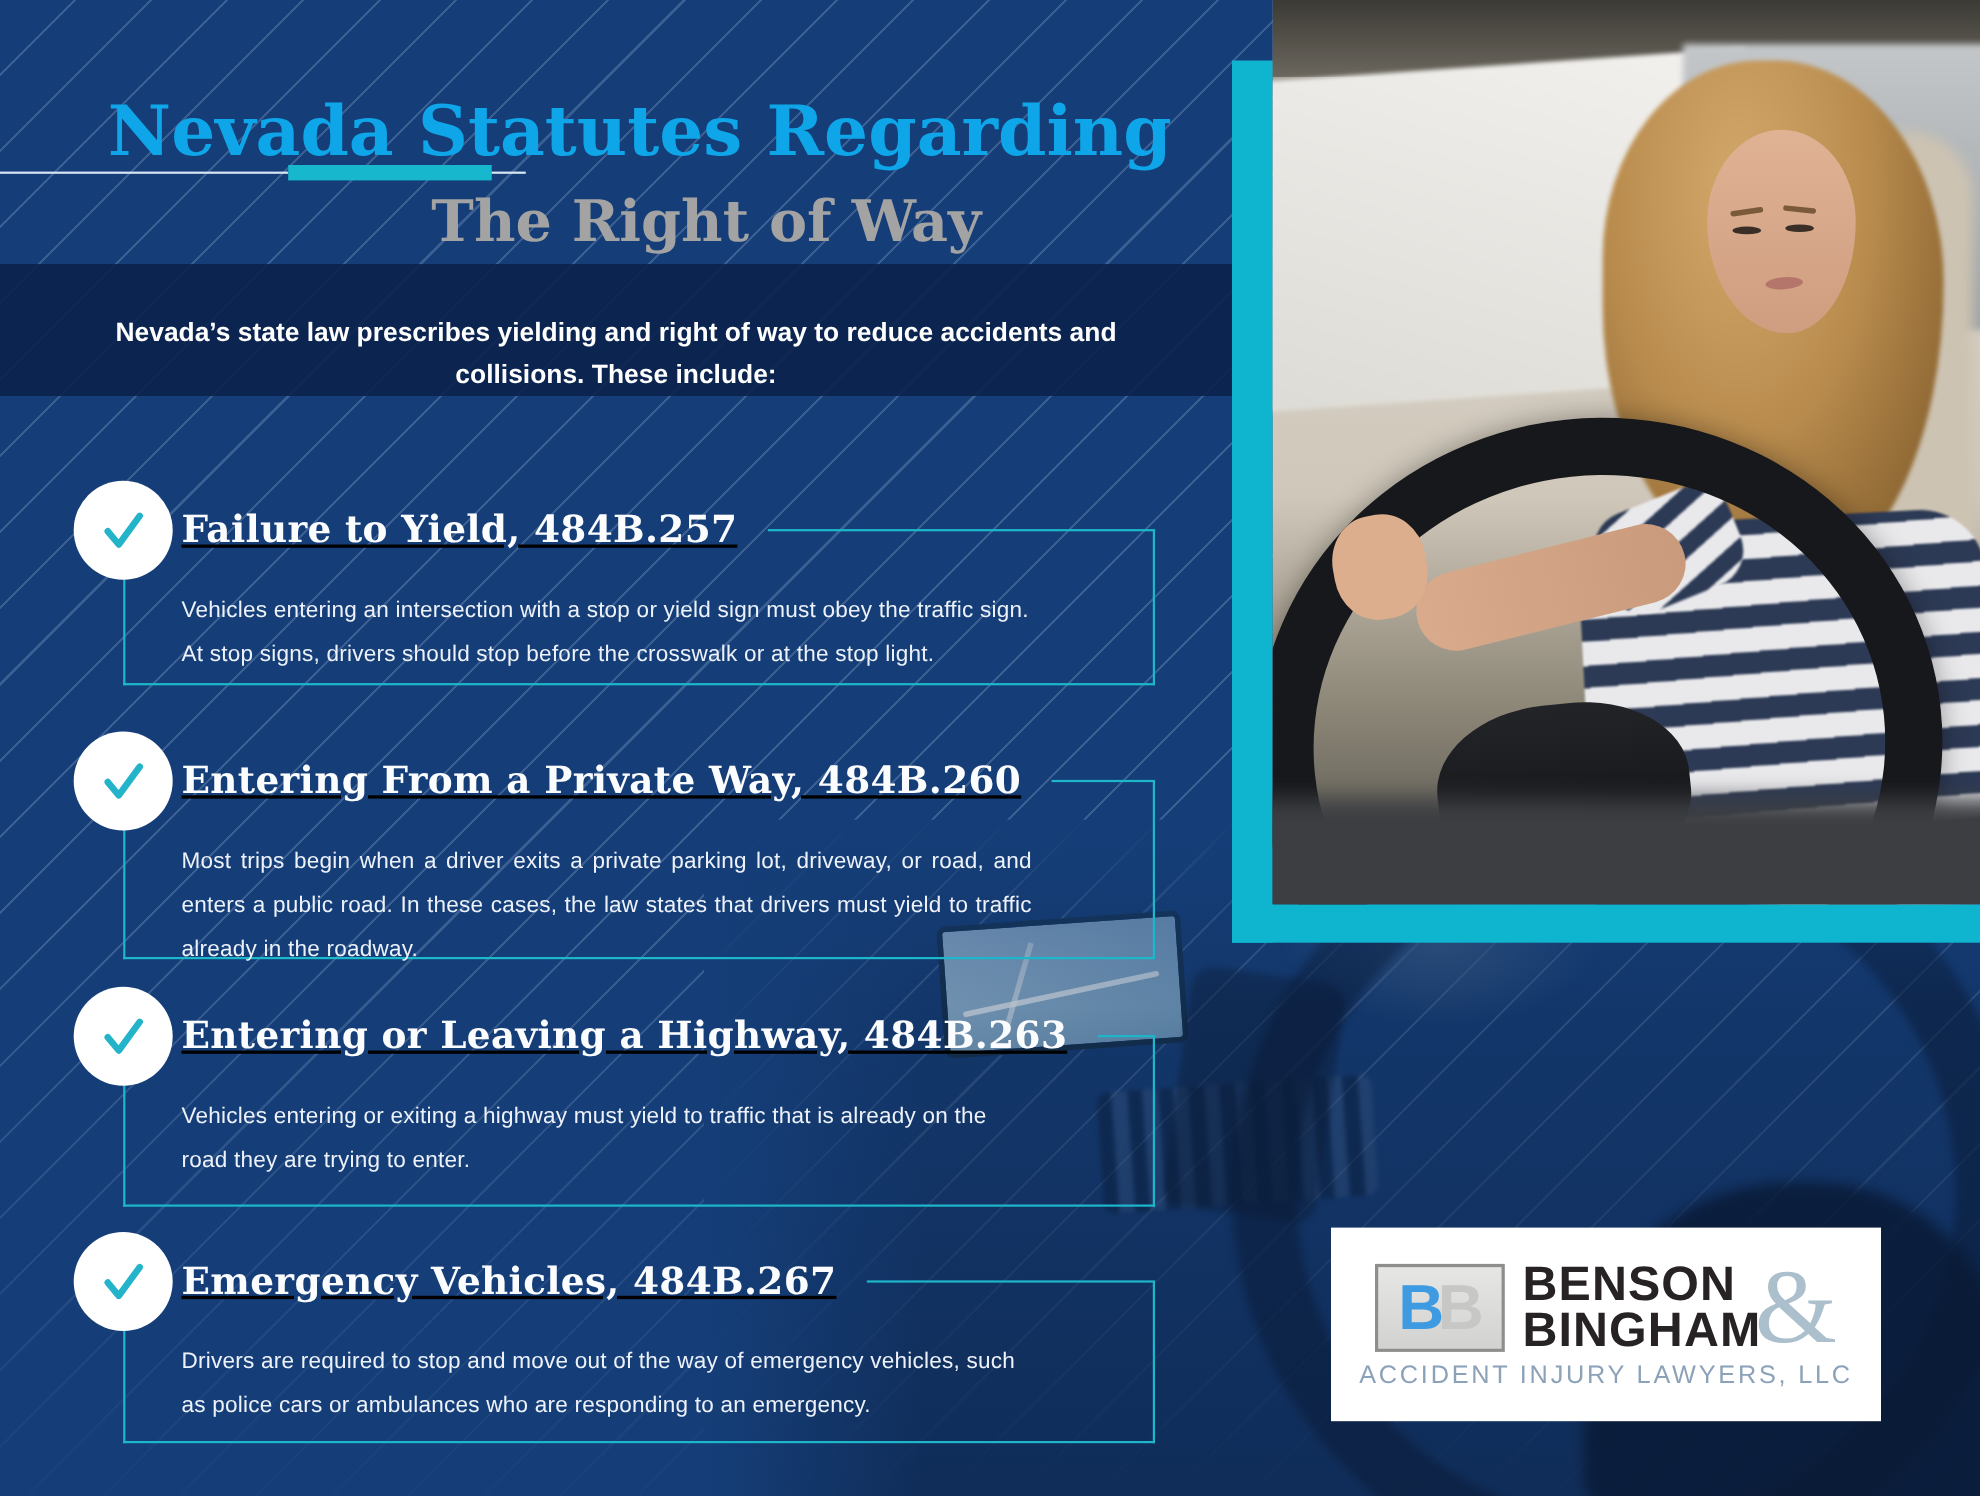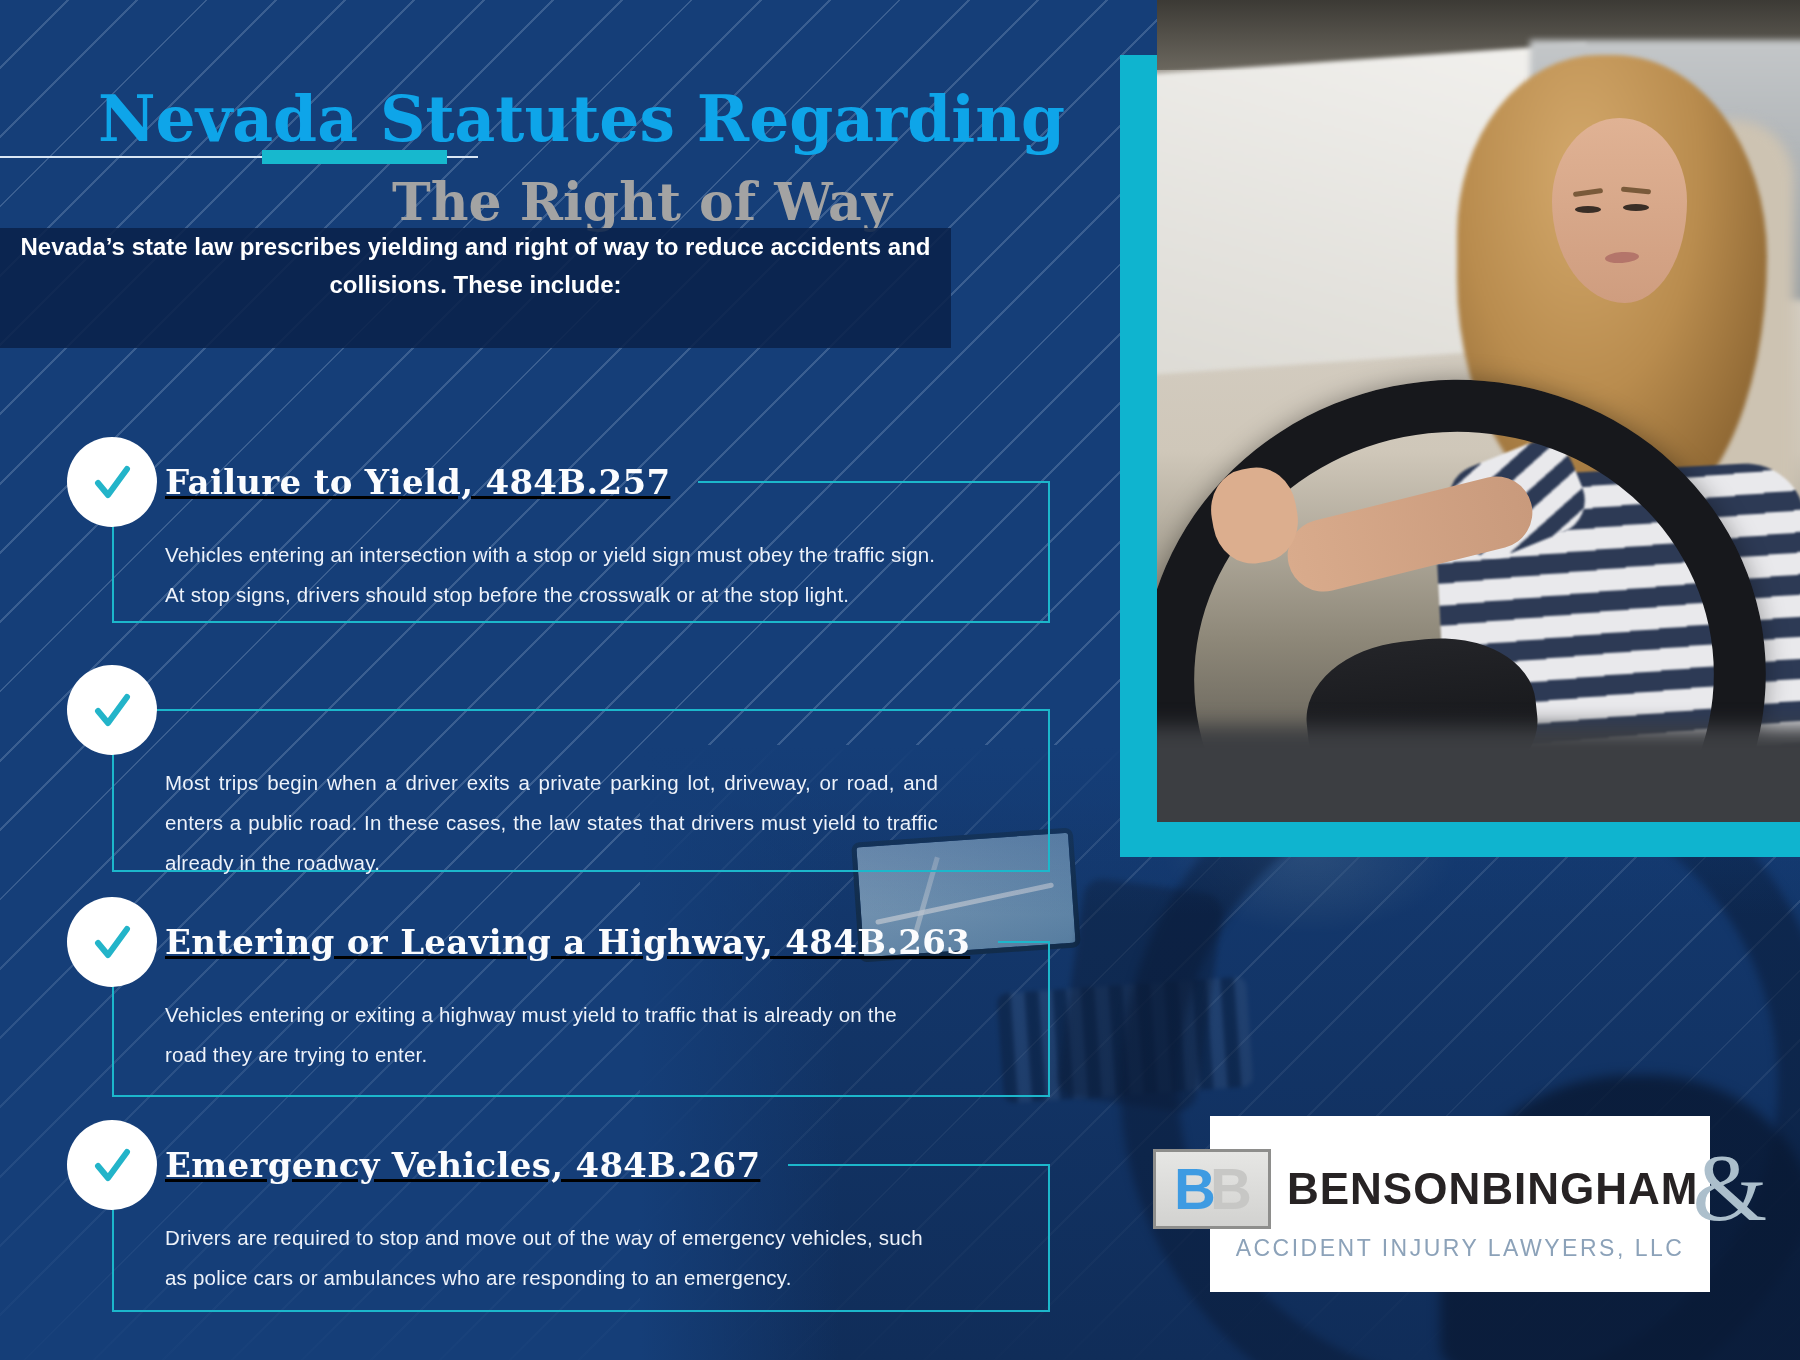--- a/index.html
+++ b/index.html
@@ -18,22 +18,22 @@
   .title1{position:absolute;left:98px;top:44px;font:700 63px/1.05 "DejaVu Serif",serif;
           color:#0ea5e9;white-space:nowrap;}
   .deco{position:absolute;left:0;top:150px;width:478px;height:14px;}
   .deco-thin-left{position:absolute;left:0;top:6px;width:262px;height:2px;background:#D9E6F4;}
   .deco-bar{position:absolute;left:262px;top:0;width:185px;height:14px;background:#17B8CE;}
   .deco-thin-right{position:absolute;left:447px;top:6px;width:31px;height:2px;background:#D9E6F4;}
   .title2{position:absolute;left:360px;top:126px;width:532px;text-align:right;
           font:700 52px/1.25 "DejaVu Serif",serif;color:#a3a3a3;white-space:nowrap;}
 
   
-  .band{position:absolute;left:0;top:228px;width:951px;height:120px;
-        background:rgba(10,34,74,0.88);display:flex;align-items:flex-start;justify-content:center;}
+  .band{position:absolute;left:0;top:240px;width:1120px;height:120px;
+        background:rgba(10,34,74,0.88);display:flex;align-items:flex-end;justify-content:center;}
   .band-text{width:960px;text-align:center;font-weight:700;font-size:24px;line-height:38px;color:#ffffff;}
 
   
   .sec{position:absolute;left:112px;width:938px;}
   .sec-frame{position:absolute;left:0;right:0;top:45px;bottom:0;
              border:2px solid #1CB7CB;border-top:none;}
   .sec-head{position:relative;height:90px;display:flex;align-items:center;z-index:2;text-decoration:underline;}
   .sec-badge{position:absolute;left:-45px;top:0;width:90px;height:90px;background:#ffffff;
              border-radius:50%;display:flex;align-items:center;justify-content:center;z-index:3;}
   .sec-title{margin-left:53px;font:700 34px/1 "DejaVu Serif",serif;color:#FBFCFE;
@@ -116,21 +116,21 @@
   .logo-box{position:absolute;left:1210px;top:1116px;width:500px;height:176px;background:#ffffff;
             display:flex;flex-direction:column;align-items:center;justify-content:center;z-index:6;}
   .logo-row{display:flex;align-items:center;}
   .bb-mark{width:118px;height:80px;border:3px solid #8e8e8c;box-sizing:border-box;
            background:linear-gradient(180deg,#e6e6e4,#d2d2d0);
            display:flex;align-items:center;justify-content:center;}
   .bb-b{font-family:"Liberation Sans",sans-serif;font-weight:800;font-size:58px;line-height:1;
         letter-spacing:-2px;}
   .bb-b.blue{color:#3E9BE2;margin-right:-4px;}
   .bb-b.gray{color:#c7c7c5;}
-  .bb-names{margin-left:16px;display:flex;flex-direction:row;}
+  .bb-names{margin-left:16px;display:flex;flex-direction:column;}
   .bb-name{font-family:"Liberation Sans",sans-serif;font-weight:700;font-size:44px;line-height:.95;
            color:#272324;letter-spacing:1px;}
   .bb-amp{font-family:"Liberation Serif",serif;font-weight:400;font-size:96px;line-height:.8;
           color:#ACBFCC;margin-left:-6px;}
   .bb-tagline{margin-top:8px;font-family:Liberation Sans, sans-serif;font-size:23px;line-height:1;
           color:#8CA2B9;letter-spacing:2.5px;white-space:nowrap;}
 </style>
 </head>
 <body>
 
@@ -180,20 +180,21 @@
   </div>
 
   <div class="sec" style="top:665px;height:207px;">
     <div class="sec-frame"></div>
     <div class="sec-badge">
       <svg width="52" height="52" viewBox="0 0 52 52">
         <path d="M12 27 L22 39 L41 13" fill="none" stroke="#23B4C9" stroke-width="6" stroke-linecap="round" stroke-linejoin="round"></path>
       </svg>
     </div>
     <div class="sec-head">
+      <div class="sec-title">Entering From a Private Way, 484B.260</div>
       <div class="sec-line"></div>
     </div>
     <div class="sec-body justify">Most trips begin when a driver exits a private parking lot, driveway, or road, and enters a public road. In these cases, the law states that drivers must yield to traffic already in the roadway.</div>
   </div>
 
   <div class="sec" style="top:897px;height:200px;">
     <div class="sec-frame"></div>
     <div class="sec-badge">
       <svg width="52" height="52" viewBox="0 0 52 52">
         <path d="M12 27 L22 39 L41 13" fill="none" stroke="#23B4C9" stroke-width="6" stroke-linecap="round" stroke-linejoin="round"></path>

